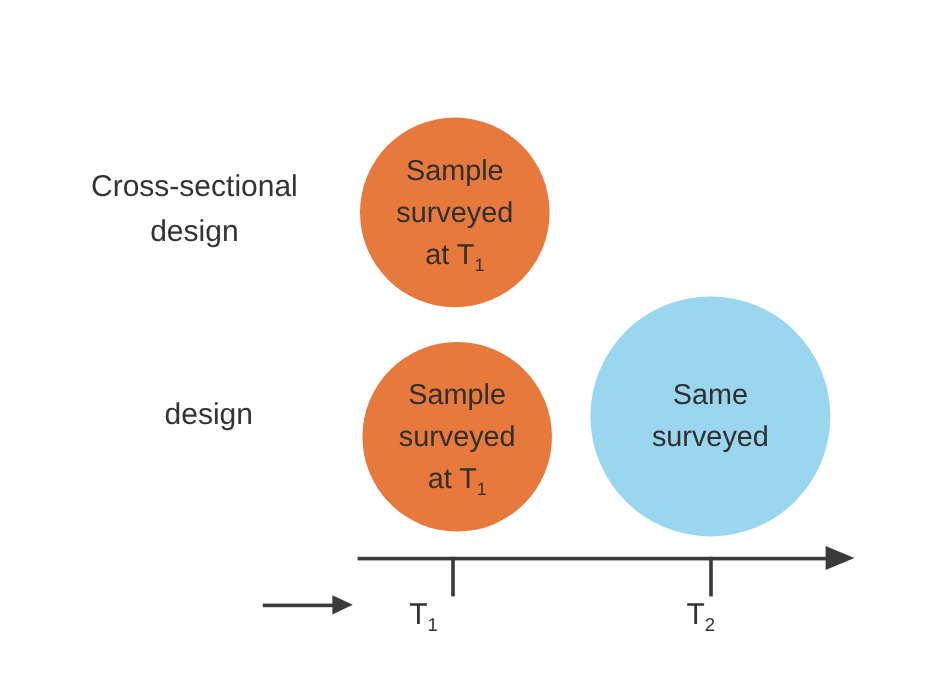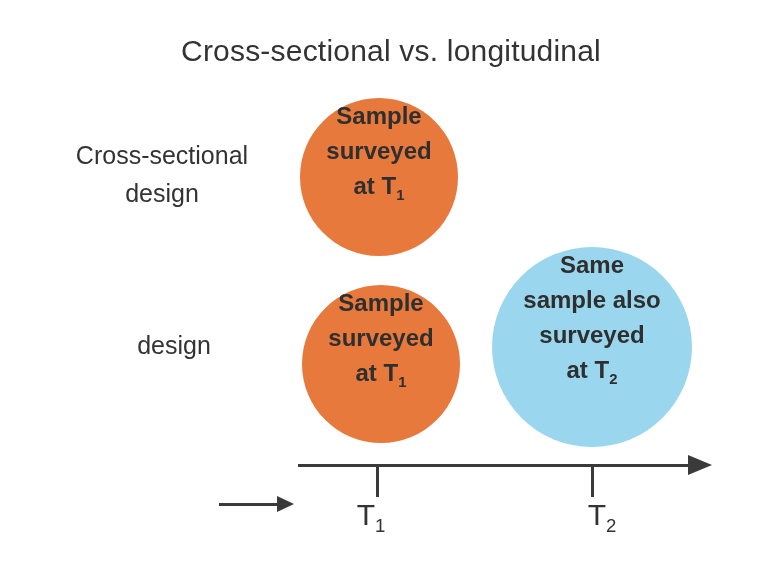--- a/index.html
+++ b/index.html
@@ -35,23 +35,22 @@
     font-size: 25px;
     line-height: 38px;
     color: var(--text, #333333);
   }
   .row-label-cross { left: 32px; top: 136px; }
   .row-label-long  { left: 44px; top: 326px; }
   .circle {
     position: absolute;
     border-radius: 50%;
     display: flex;
-    align-items: flex-start;
+    align-items: center;
     justify-content: center;
-    font-weight: bold;
   }
   .circle.orange { background: var(--orange, #E7793C); }
   .circle.blue   { background: var(--blue, #9AD7EF); }
   .circle-cs-t1 { left: 300px; top: 98px;  width: 158px; height: 158px; }
   .circle-lg-t1 { left: 302px; top: 285px; width: 158px; height: 158px; }
   .circle-lg-t2 { left: 492px; top: 247px; width: 200px; height: 200px; }
   .circle-text {
     text-align: center;
     font-size: 24px;
     line-height: 35px;
@@ -85,22 +84,21 @@
     width: 3px;
     height: 33px;
     background: var(--axis, #3A3A3A);
   }
   .tick-t1 { left: 376px; }
   .tick-t2 { left: 591px; }
   .tick-label {
     position: absolute;
     top: 498px;
     width: 60px;
-    text-align: center;
-    font-size: 30px;
+    font-size: 25px;
     color: var(--text, #333333);
   }
   .tick-label-t1 { left: 341px; }
   .tick-label-t2 { left: 572px; }
   .time-label {
     position: absolute;
     left: 140px;
     top: 489px;
     font-size: 27px;
     color: var(--text, #333333);
@@ -122,21 +120,20 @@
     border-left: 17px solid var(--axis, #3A3A3A);
     border-top: 8px solid transparent;
     border-bottom: 8px solid transparent;
   }
 </style>
 </head>
 <body>
 
 <div class="canvas">
 
-  <h1 class="title">Cross-sectional vs. longitudinal</h1>
 
   <div class="row-label row-label-cross">
     <div>Cross-sectional</div>
     <div>design</div>
   </div>
 
   <div class="row-label row-label-long">
     <div>design</div>
   </div>
 
@@ -152,23 +149,21 @@
     <div class="circle-text">
       <div>Sample</div>
       <div>surveyed</div>
       <div><span>at T</span><sub>1</sub></div>
     </div>
   </div>
 
   <div class="circle blue circle-lg-t2">
     <div class="circle-text">
       <div>Same</div>
-      <div>sample also</div>
       <div>surveyed</div>
-      <div><span>at T</span><sub>2</sub></div>
     </div>
   </div>
 
   <div class="axis-line"></div>
   <div class="axis-arrowhead"></div>
 
   <div class="tick tick-t1"></div>
   <div class="tick tick-t2"></div>
 
   <div class="tick-label tick-label-t1"><span>T</span><sub>1</sub></div>

